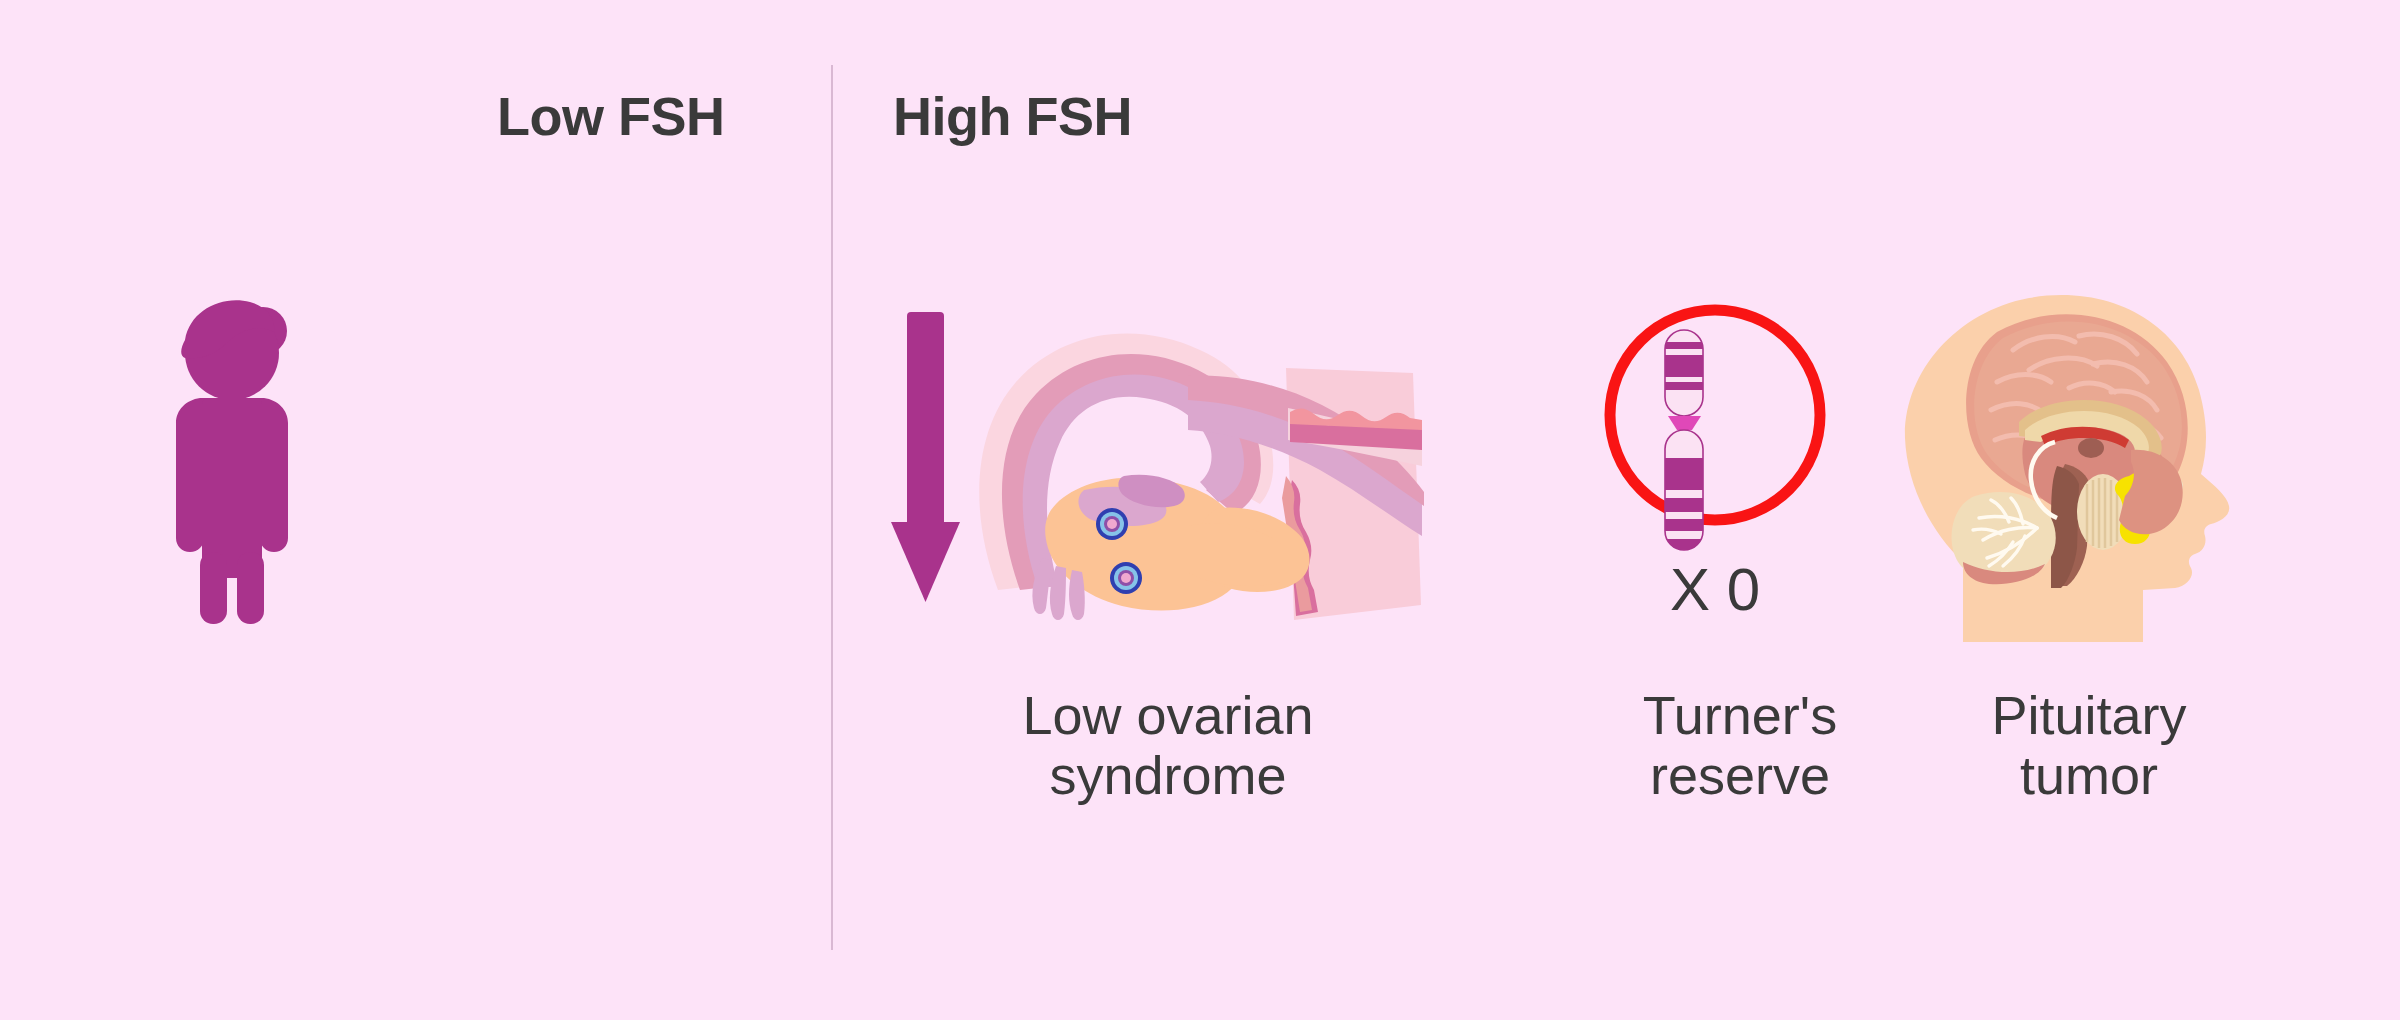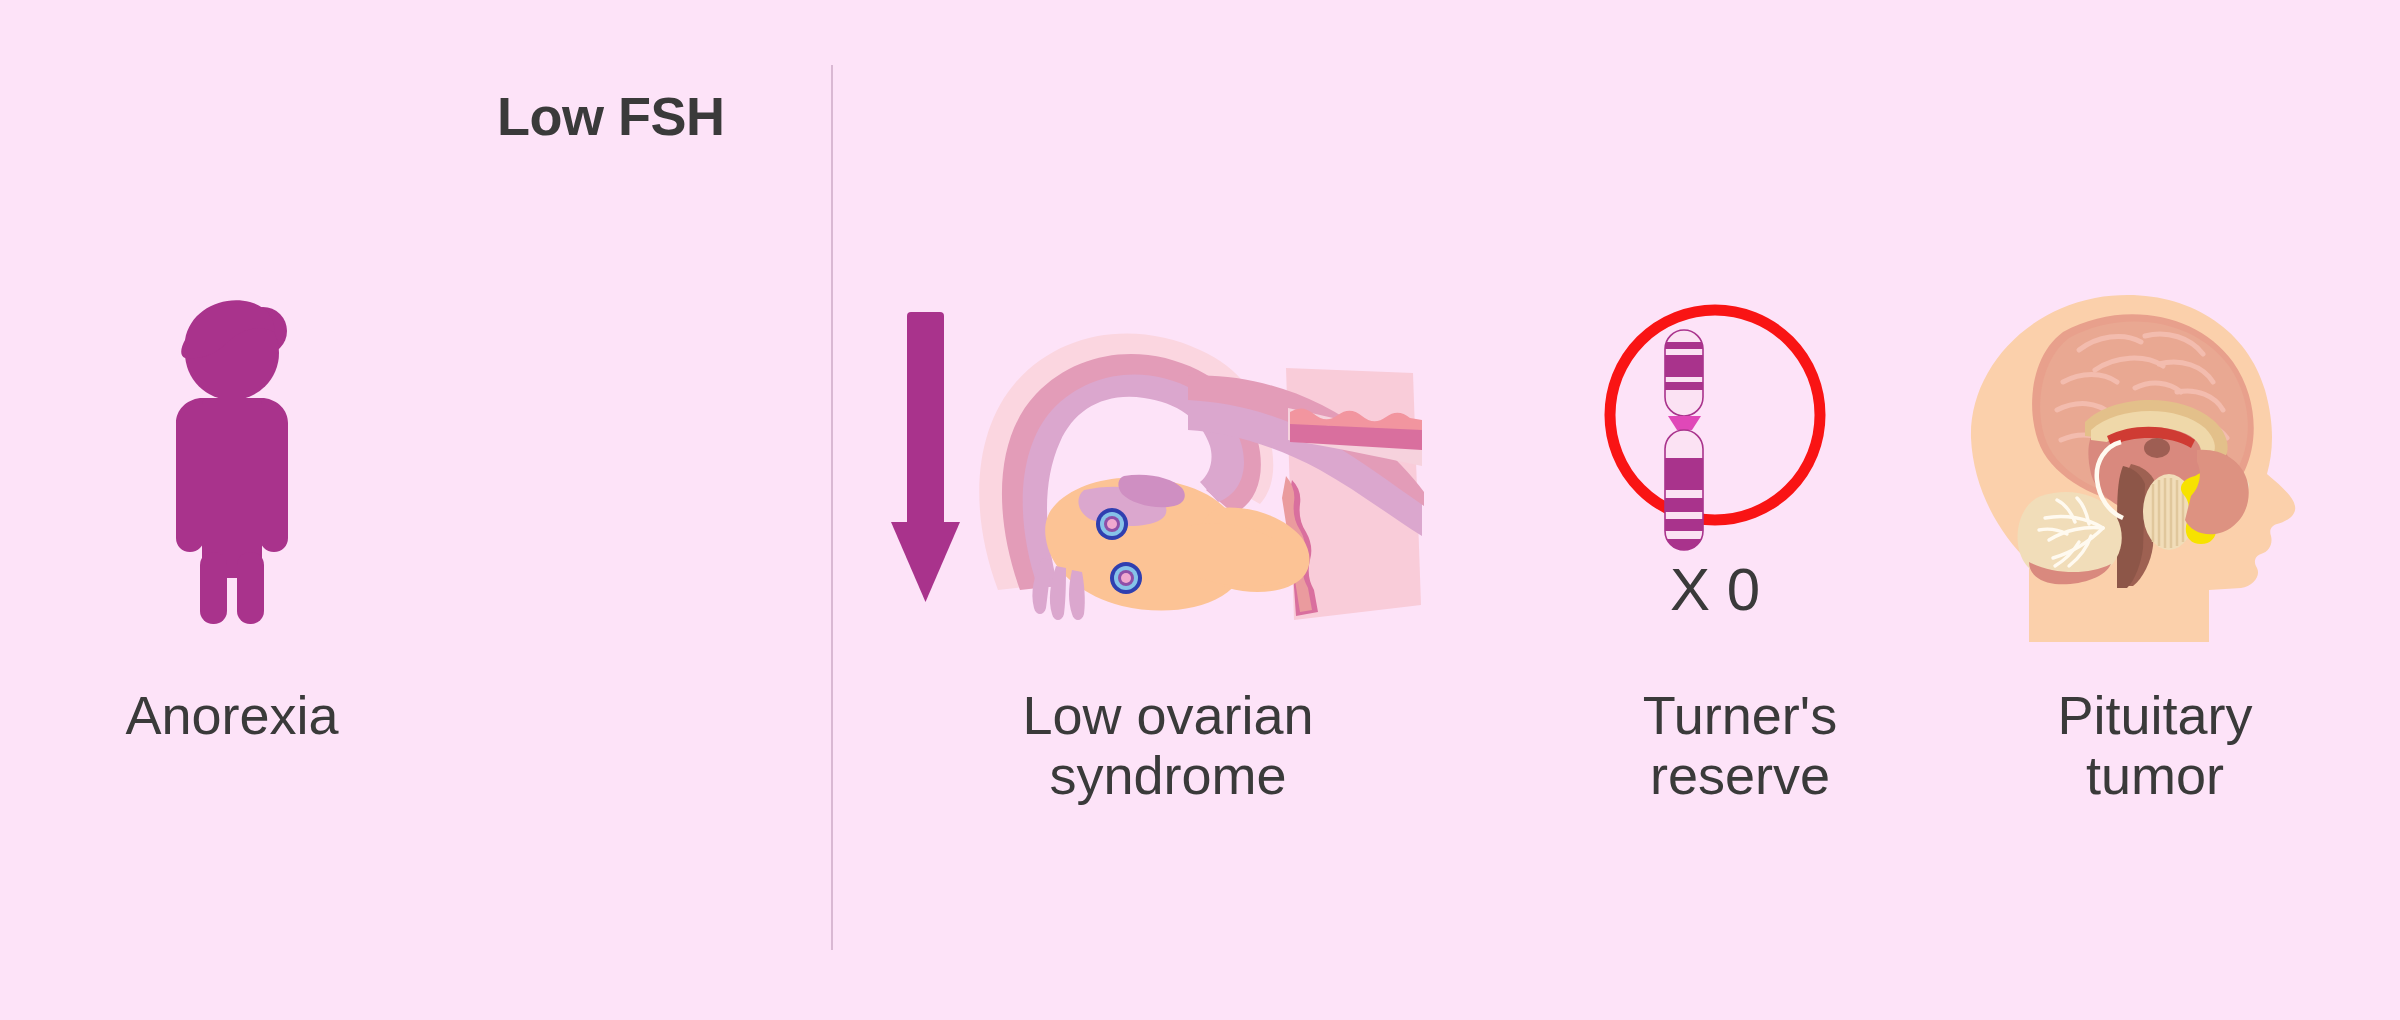--- a/index.html
+++ b/index.html
@@ -71,32 +71,33 @@
     color: #3a3a3a;
     white-space: pre-line;
   }
 
   #item-anorexia   { left: 52px;   }
   #item-pregnancy  { left: 424px;  }
   #item-ovarian    { left: 888px;  width: 560px; }
   #item-ovarian .art     { width: 560px; height: 340px; }
   #item-ovarian .caption { width: 560px; top: 395px; }
   #item-turner     { left: 1560px; }
-  #item-pituitary  { left: 1945px; width: 420px; }
+  #item-pituitary  { left: 1879px; width: 420px; }
   #item-pituitary .art     { width: 420px; height: 380px; }
   #item-pituitary .caption { width: 420px; top: 395px; }
 
   svg { display: block; overflow: visible; }
 </style>
 </head>
 <body>
 
 <div id="stage">
 
   <div class="col-header" id="header-low">Low FSH</div>
+  <div class="col-header" id="header-high">High FSH</div>
 
   <div id="divider"></div>
 
   <div class="item" id="item-anorexia">
     <div class="art">
       <svg viewBox="0 0 360 340" width="360" height="340" aria-hidden="true">
         <g fill="#a9338c">
 
           <circle cx="211" cy="41" r="24"></circle>
 
@@ -115,21 +116,20 @@
                    C230 262 236 256 236 248
                    L236 133 C236 120 226 110 212 108 Z"></path>
 
           <rect x="150" y="108" width="60" height="180" rx="6"></rect>
 
           <rect x="148" y="262" width="27" height="72" rx="13"></rect>
           <rect x="185" y="262" width="27" height="72" rx="13"></rect>
         </g>
       </svg>
     </div>
-    <div class="caption">Anorexia</div>
   </div>
 
 
   <div class="item" id="item-ovarian">
     <div class="art">
       <svg viewBox="0 0 560 340" width="560" height="340" aria-hidden="true">
 
         <g fill="#a9338c">
           <rect x="19" y="22" width="37" height="215" rx="4"></rect>
           <path d="M3 232 L72 232 L37.5 312 Z"></path>

